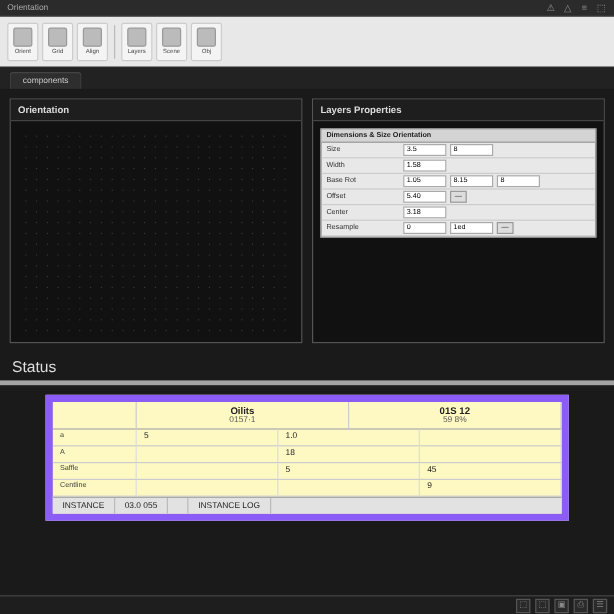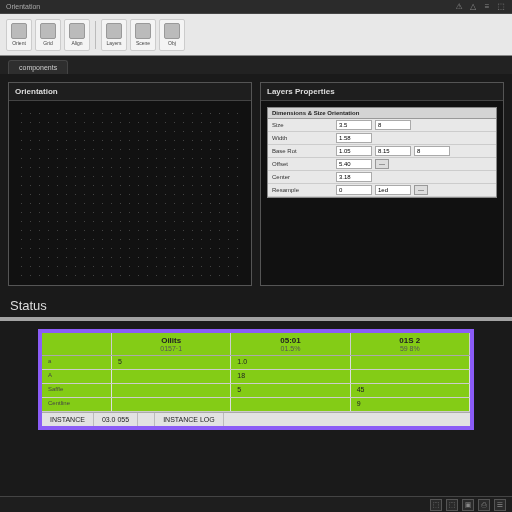--- a/index.html
+++ b/index.html
@@ -22,21 +22,21 @@
 .dotgrid{width:100%;height:100%;background-image:radial-gradient(circle,#444 0.6px,transparent 0.6px);background-size:9px 9px;background-position:2px 2px}
 .prop-card{background:#e8e8e8;border:1px solid #888;color:#222;font-size:7px}
 .prop-card-hdr{background:#d4d4d4;border-bottom:1px solid #999;padding:2px 4px;font-weight:bold;font-size:6px}
 .prop-row{display:flex;border-bottom:1px solid #ccc;min-height:13px;align-items:center}
 .prop-k{flex:0 0 64px;padding:1px 4px;color:#333;font-size:6px}
 .prop-v{flex:1;padding:1px 4px;display:flex;gap:3px;align-items:center}
 .prop-v input{width:36px;height:10px;border:1px solid #aaa;background:#fff;font-size:6px;padding:0 2px}
 .prop-v .mini{width:14px;height:10px;border:1px solid #999;background:#ddd;font-size:6px;text-align:center;line-height:9px}
 .lower-hdr{padding:4px 10px;color:#ddd;font-size:13px;border-bottom:4px solid #a3a3a3}
 .lower{padding:8px 38px}
-.sheet{background:#84cc16;border:4px solid #8b5cf6;color:#222}
+.sheet{background:#fef9c3;border:6px solid #8b5cf6;color:#222}
 .sheet-head{display:flex;border-bottom:1px solid #aaa}
 .sheet-head .cell{flex:1;padding:3px 6px;text-align:center;border-right:1px solid #ccc;font-size:7px}
 .sheet-head .cell .c1{font-weight:bold;font-size:8px}
 .sheet-head .cell .c2{font-size:7px;color:#555}
 .sheet-rows .srow{display:flex;border-bottom:1px solid #ccc;min-height:14px}
 .sheet-rows .srow .sc{flex:1;padding:2px 6px;border-right:1px solid #ddd;font-size:7px}
 .sheet-rows .srow .sc:first-child{flex:0 0 70px;font-size:6px;color:#444}
 .sheet-foot{display:flex;border-top:1px solid #aaa;background:#e2e2e2}
 .sheet-foot .fc{padding:3px 8px;font-size:7px;border-right:1px solid #bbb}
 .statusbar{position:absolute;bottom:0;left:0;right:0;height:16px;background:#1e1e1e;border-top:1px solid #444;display:flex;align-items:center;justify-content:flex-end;padding:0 6px;gap:4px}
@@ -151,25 +151,21 @@
 <div class="lower-hdr">Status</div>
 <div class="lower">
   <div class="sheet">
     <div class="sheet-head" id="sheet-head">
         <div class="cell" style="flex: 0 0 70px;"></div>
         <div class="cell">
           <div class="c1">Oilits</div>
           <div class="c2">0157·1</div>
         </div>
         <div class="cell">
-          <div class="c1">05:01</div>
-          <div class="c2">01.5%</div>
-        </div>
-        <div class="cell">
-          <div class="c1">01S 2</div>
+          <div class="c1">01S 12</div>
           <div class="c2">59 8%</div>
         </div>
       </div>
     <div class="sheet-rows" id="sheet-rows">
         <div class="srow">
           <div class="sc">a</div>
           <div class="sc">5</div>
           <div class="sc">1.0</div>
           <div class="sc"></div>
         </div>

